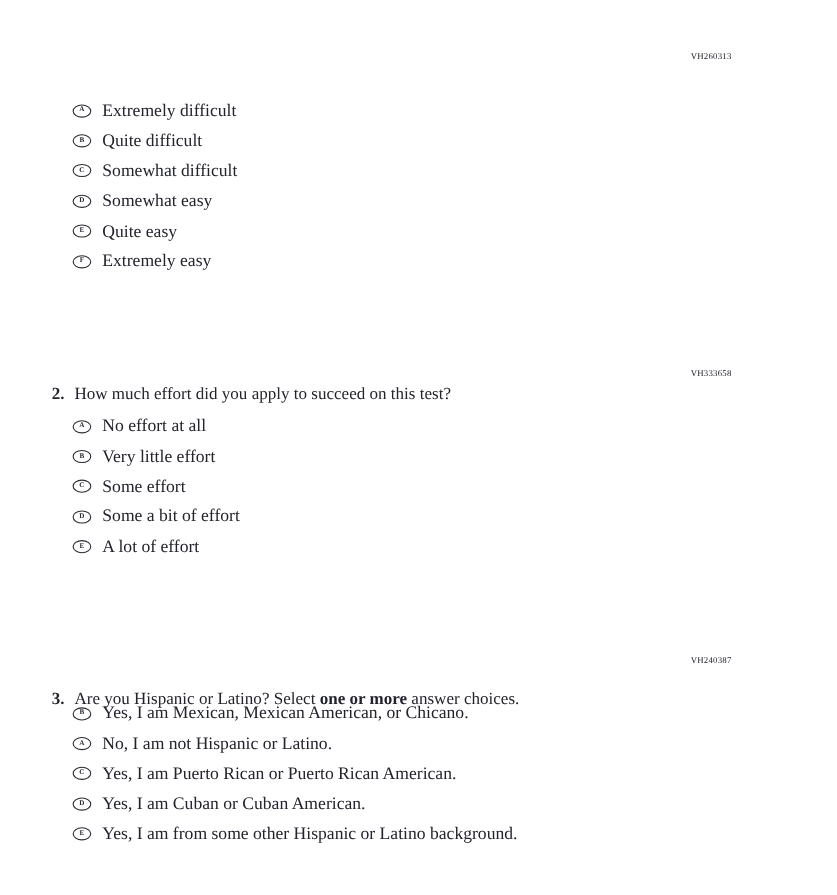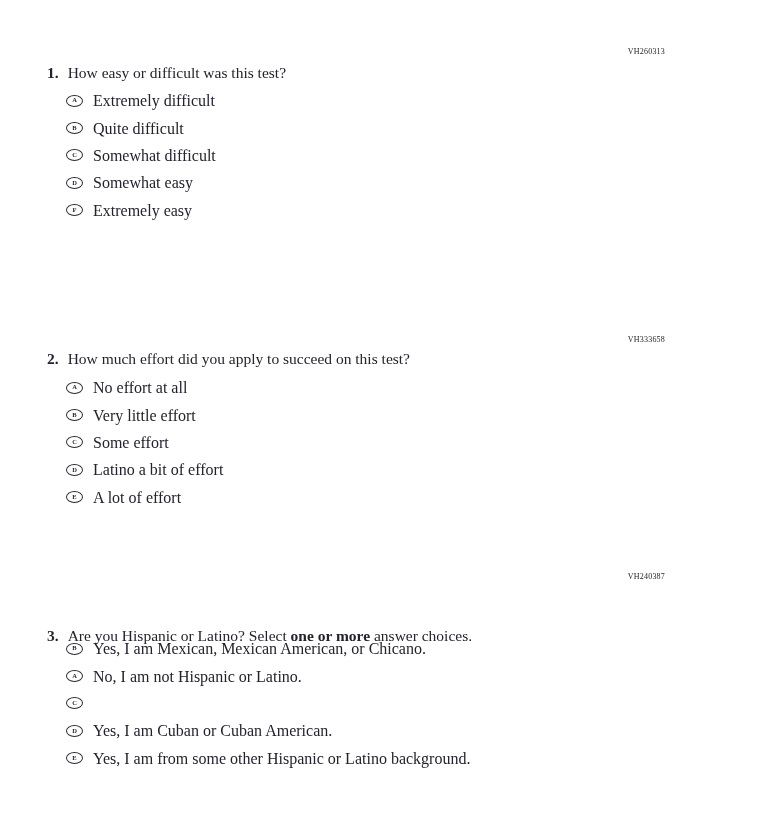--- a/index.html
+++ b/index.html
@@ -68,49 +68,50 @@
     line-height: 17px;
     white-space: nowrap;
   }
   
   .vh-1 { top: 47px; }
   .q-1  { top: 64px; }
   .opts-1 { top: 87px; }
   .vh-2 { top: 335px; margin-left: 40px; }
   .q-2  { top: 350px; }
   .opts-2 { top: 374px; }
-  .vh-3 { top: 572px; }
+  .vh-3 { top: 596px; }
   .q-3  { top: 611px; margin-top: 16px; }
   .opts-3 { top: 635px; }
 </style>
 </head>
 <body>
 
 <div class="page">
 
   <div class="vh-code vh-1">VH260313</div>
-  <div class="question-line q-1">
-    <span class="q-number">1.</span><span>How easy or difficult was this test?</span><span class="q-bold"></span><span></span>
-  </div>
   <div class="options opts-1">
     <div class="option">
       <span class="bubble">A</span>
       <span class="option-label">Extremely difficult</span>
     </div>
     <div class="option">
       <span class="bubble">B</span>
       <span class="option-label">Quite difficult</span>
     </div>
     <div class="option">
       <span class="bubble">C</span>
       <span class="option-label">Somewhat difficult</span>
     </div>
     <div class="option">
       <span class="bubble">D</span>
       <span class="option-label">Somewhat easy</span>
+    </div>
+    <div class="option">
+      <span class="bubble">E</span>
+      <span class="option-label">Quite easy</span>
     </div>
     <div class="option">
       <span class="bubble">F</span>
       <span class="option-label">Extremely easy</span>
     </div>
   </div>
 
   <div class="vh-code vh-2">VH333658</div>
   <div class="question-line q-2">
     <span class="q-number">2.</span><span>How much effort did you apply to succeed on this test?</span><span class="q-bold"></span><span></span>
@@ -123,21 +124,21 @@
     <div class="option">
       <span class="bubble">B</span>
       <span class="option-label">Very little effort</span>
     </div>
     <div class="option">
       <span class="bubble">C</span>
       <span class="option-label">Some effort</span>
     </div>
     <div class="option">
       <span class="bubble">D</span>
-      <span class="option-label">Latino a bit of effort</span>
+      <span class="option-label">Some a bit of effort</span>
     </div>
     <div class="option">
       <span class="bubble">E</span>
       <span class="option-label">A lot of effort</span>
     </div>
   </div>
 
   <div class="vh-code vh-3">VH240387</div>
   <div class="question-line q-3">
     <span class="q-number">3.</span><span>Are you Hispanic or Latino? Select </span><span class="q-bold">one or more</span><span> answer choices.</span>
@@ -146,20 +147,21 @@
     <div class="option">
       <span class="bubble">B</span>
       <span class="option-label">Yes, I am Mexican, Mexican American, or Chicano.</span>
     </div>
     <div class="option">
       <span class="bubble">A</span>
       <span class="option-label">No, I am not Hispanic or Latino.</span>
     </div>
     <div class="option">
       <span class="bubble">C</span>
+      <span class="option-label">Yes, I am Puerto Rican or Puerto Rican American.</span>
     </div>
     <div class="option">
       <span class="bubble">D</span>
       <span class="option-label">Yes, I am Cuban or Cuban American.</span>
     </div>
     <div class="option">
       <span class="bubble">E</span>
       <span class="option-label">Yes, I am from some other Hispanic or Latino background.</span>
     </div>
   </div>

